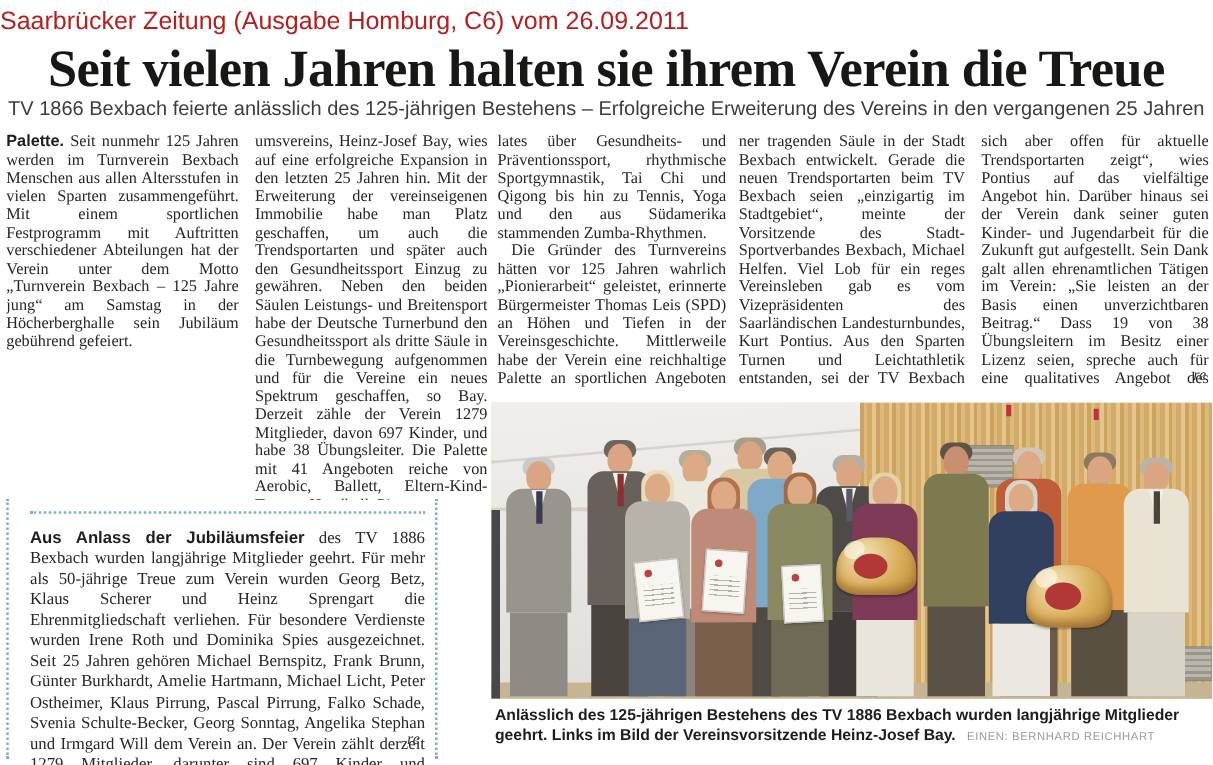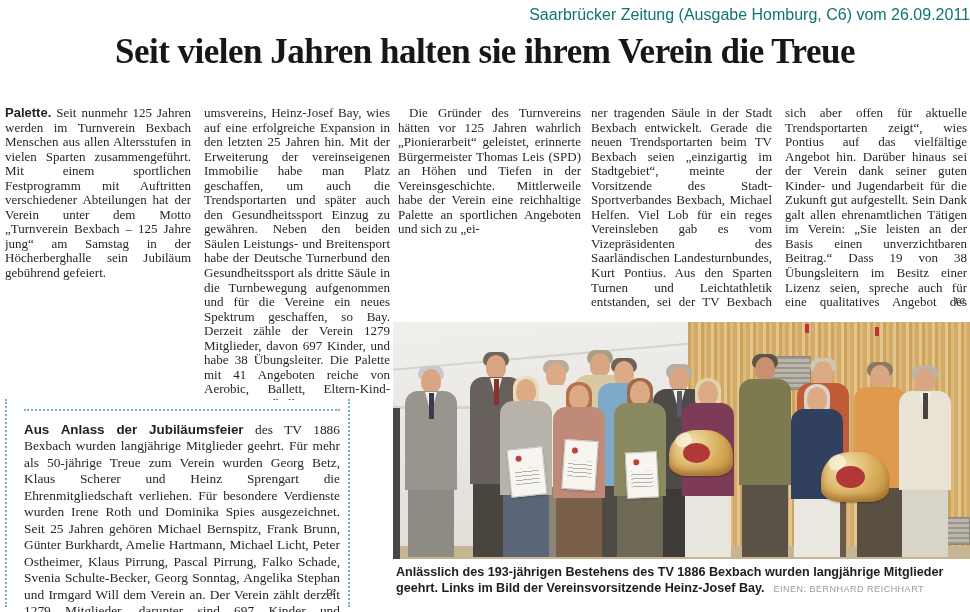--- a/index.html
+++ b/index.html
@@ -1,23 +1,23 @@
 <!DOCTYPE html>
 <html lang="de"><head>
 <meta charset="utf-8">
 <style>
   html,body{margin:0;padding:0;background:#ffffff;}
   .page{position:relative;width:970px;height:612px;background:#ffffff;overflow:hidden;
         font-family:"Liberation Serif",serif;}
 
-  .source-line{position:absolute;top:6px;left:0;right:0;text-align:right;
-    font-family:"Liberation Sans",sans-serif;font-size:16px;color:#0f766e;}
+  .source-line{position:absolute;top:6px;left:0;right:0;text-align:left;
+    font-family:"Liberation Sans",sans-serif;font-size:20px;color:#b91c1c;}
 
   .headline{position:absolute;top:32px;left:0;right:0;margin:0;text-align:center;
-    font-family:"Liberation Serif",serif;font-weight:bold;font-size:35px;color:#171715;
+    font-family:"Liberation Serif",serif;font-weight:bold;font-size:42px;color:#171715;
     letter-spacing:-0.5px;}
 
   .subheadline{position:absolute;top:79px;left:0;right:0;text-align:center;
     font-family:"Liberation Sans",sans-serif;font-size:16px;color:#3d3d3b;}
 
   .col{position:absolute;top:106px;width:186px;overflow:hidden;text-align:justify;
     font-size:13px;line-height:1.12;color:#262624;}
   .col p{margin:0;}
   .col1{left:5px;height:294px;}
   .col2{left:204px;height:294px;}
@@ -91,31 +91,33 @@
 </style>
 </head>
 <body>
 
 <div class="page">
 
   <div class="source-line">Saarbrücker Zeitung (Ausgabe Homburg, C6) vom 26.09.2011</div>
 
   <h1 class="headline">Seit vielen Jahren halten sie ihrem Verein die Treue</h1>
 
+  <div class="subheadline">TV 1866 Bexbach feierte anlässlich des 125-jährigen Bestehens – Erfolgreiche Erweiterung des Vereins in den vergangenen 25 Jahren</div>
 
   <div class="col col1">
     <p><span class="intro">Palette.</span><span> Seit nunmehr 125 Jahren werden im Turnverein Bexbach Menschen aus allen Altersstufen in vielen Sparten zusammengeführt. Mit einem sportlichen Festprogramm mit Auftritten verschiedener Abteilungen hat der Verein unter dem Motto „Turnverein Bexbach – 125 Jahre jung“ am Samstag in der Höcherberghalle sein Jubiläum gebührend gefeiert.</span></p>
 
   </div>
 
   <div class="col col2">
     <p>umsvereins, Heinz-Josef Bay, wies auf eine erfolgreiche Expansion in den letzten 25 Jahren hin. Mit der Erweiterung der vereinseigenen Immobilie habe man Platz geschaffen, um auch die Trendsportarten und später auch den Gesundheitssport Einzug zu gewähren. Neben den beiden Säulen Leistungs- und Breitensport habe der Deutsche Turnerbund den Gesundheitssport als dritte Säule in die Turnbewegung aufgenommen und für die Vereine ein neues Spektrum geschaffen, so Bay. Derzeit zähle der Verein 1279 Mitglieder, davon 697 Kinder, und habe 38 Übungsleiter. Die Palette mit 41 Angeboten reiche von Aerobic, Ballett, Eltern-Kind-Turnen, Handball, Pi-</p>
   </div>
 
   <div class="col col3">
+    <p>lates über Gesundheits- und Präventionssport, rhythmische Sportgymnastik, Tai Chi und Qigong bis hin zu Tennis, Yoga und den aus Südamerika stammenden Zumba-Rhythmen.</p>
     <p class="indent">Die Gründer des Turnvereins hätten vor 125 Jahren wahrlich „Pionierarbeit“ geleistet, erinnerte Bürgermeister Thomas Leis (SPD) an Höhen und Tiefen in der Vereinsgeschichte. Mittlerweile habe der Verein eine reichhaltige Palette an sportlichen Angeboten und sich zu „ei-</p>
   </div>
 
   <div class="col col4">
     <p>ner tragenden Säule in der Stadt Bexbach entwickelt. Gerade die neuen Trendsportarten beim TV Bexbach seien „einzigartig im Stadtgebiet“, meinte der Vorsitzende des Stadt-Sportverbandes Bexbach, Michael Helfen. Viel Lob für ein reges Vereinsleben gab es vom Vizepräsidenten des Saarländischen Landesturnbundes, Kurt Pontius. Aus den Sparten Turnen und Leichtathletik entstanden, sei der TV Bexbach „ein Verein geworden, der das traditionelle Turnen noch pflegt,</p>
   </div>
 
   <div class="col col5">
     <p>sich aber offen für aktuelle Trendsportarten zeigt“, wies Pontius auf das vielfältige Angebot hin. Darüber hinaus sei der Verein dank seiner guten Kinder- und Jugendarbeit für die Zukunft gut aufgestellt. Sein Dank galt allen ehrenamtlichen Tätigen im Verein: „Sie leisten an der Basis einen unverzichtbaren Beitrag.“ Dass 19 von 38 Übungsleitern im Besitz einer Lizenz seien, spreche auch für eine qualitatives Angebot des Turnvereins, betonte Pontius.</p>
     <span class="author-mark col5-mark">re</span>
@@ -239,16 +241,16 @@
         </div>
         <div class="ph-cert" style="left: 116px; top: 126px; width: 34px; height: 46px; transform: rotate(-6deg);"></div>
         <div class="ph-cert" style="left: 170px; top: 118px; width: 32px; height: 48px; transform: rotate(4deg);"></div>
         <div class="ph-cert" style="left: 233px; top: 130px; width: 30px; height: 44px; transform: rotate(-3deg);"></div>
         <div class="ph-basket" style="left: 276px; top: 108px; width: 64px; height: 46px;"></div>
         <div class="ph-basket" style="left: 428px; top: 130px; width: 68px; height: 50px;"></div>
       </div>
   </div>
 
   <div class="caption">
-    <span class="caption-text">Anlässlich des 193-jährigen Bestehens des TV 1886 Bexbach wurden langjährige Mitglieder geehrt. Links im Bild der Vereinsvorsitzende Heinz-Josef Bay.</span><span class="caption-credit">EINEN: BERNHARD REICHHART</span>
+    <span class="caption-text">Anlässlich des 125-jährigen Bestehens des TV 1886 Bexbach wurden langjährige Mitglieder geehrt. Links im Bild der Vereinsvorsitzende Heinz-Josef Bay.</span><span class="caption-credit">EINEN: BERNHARD REICHHART</span>
   </div>
 
 </div>
 
 </body></html>

